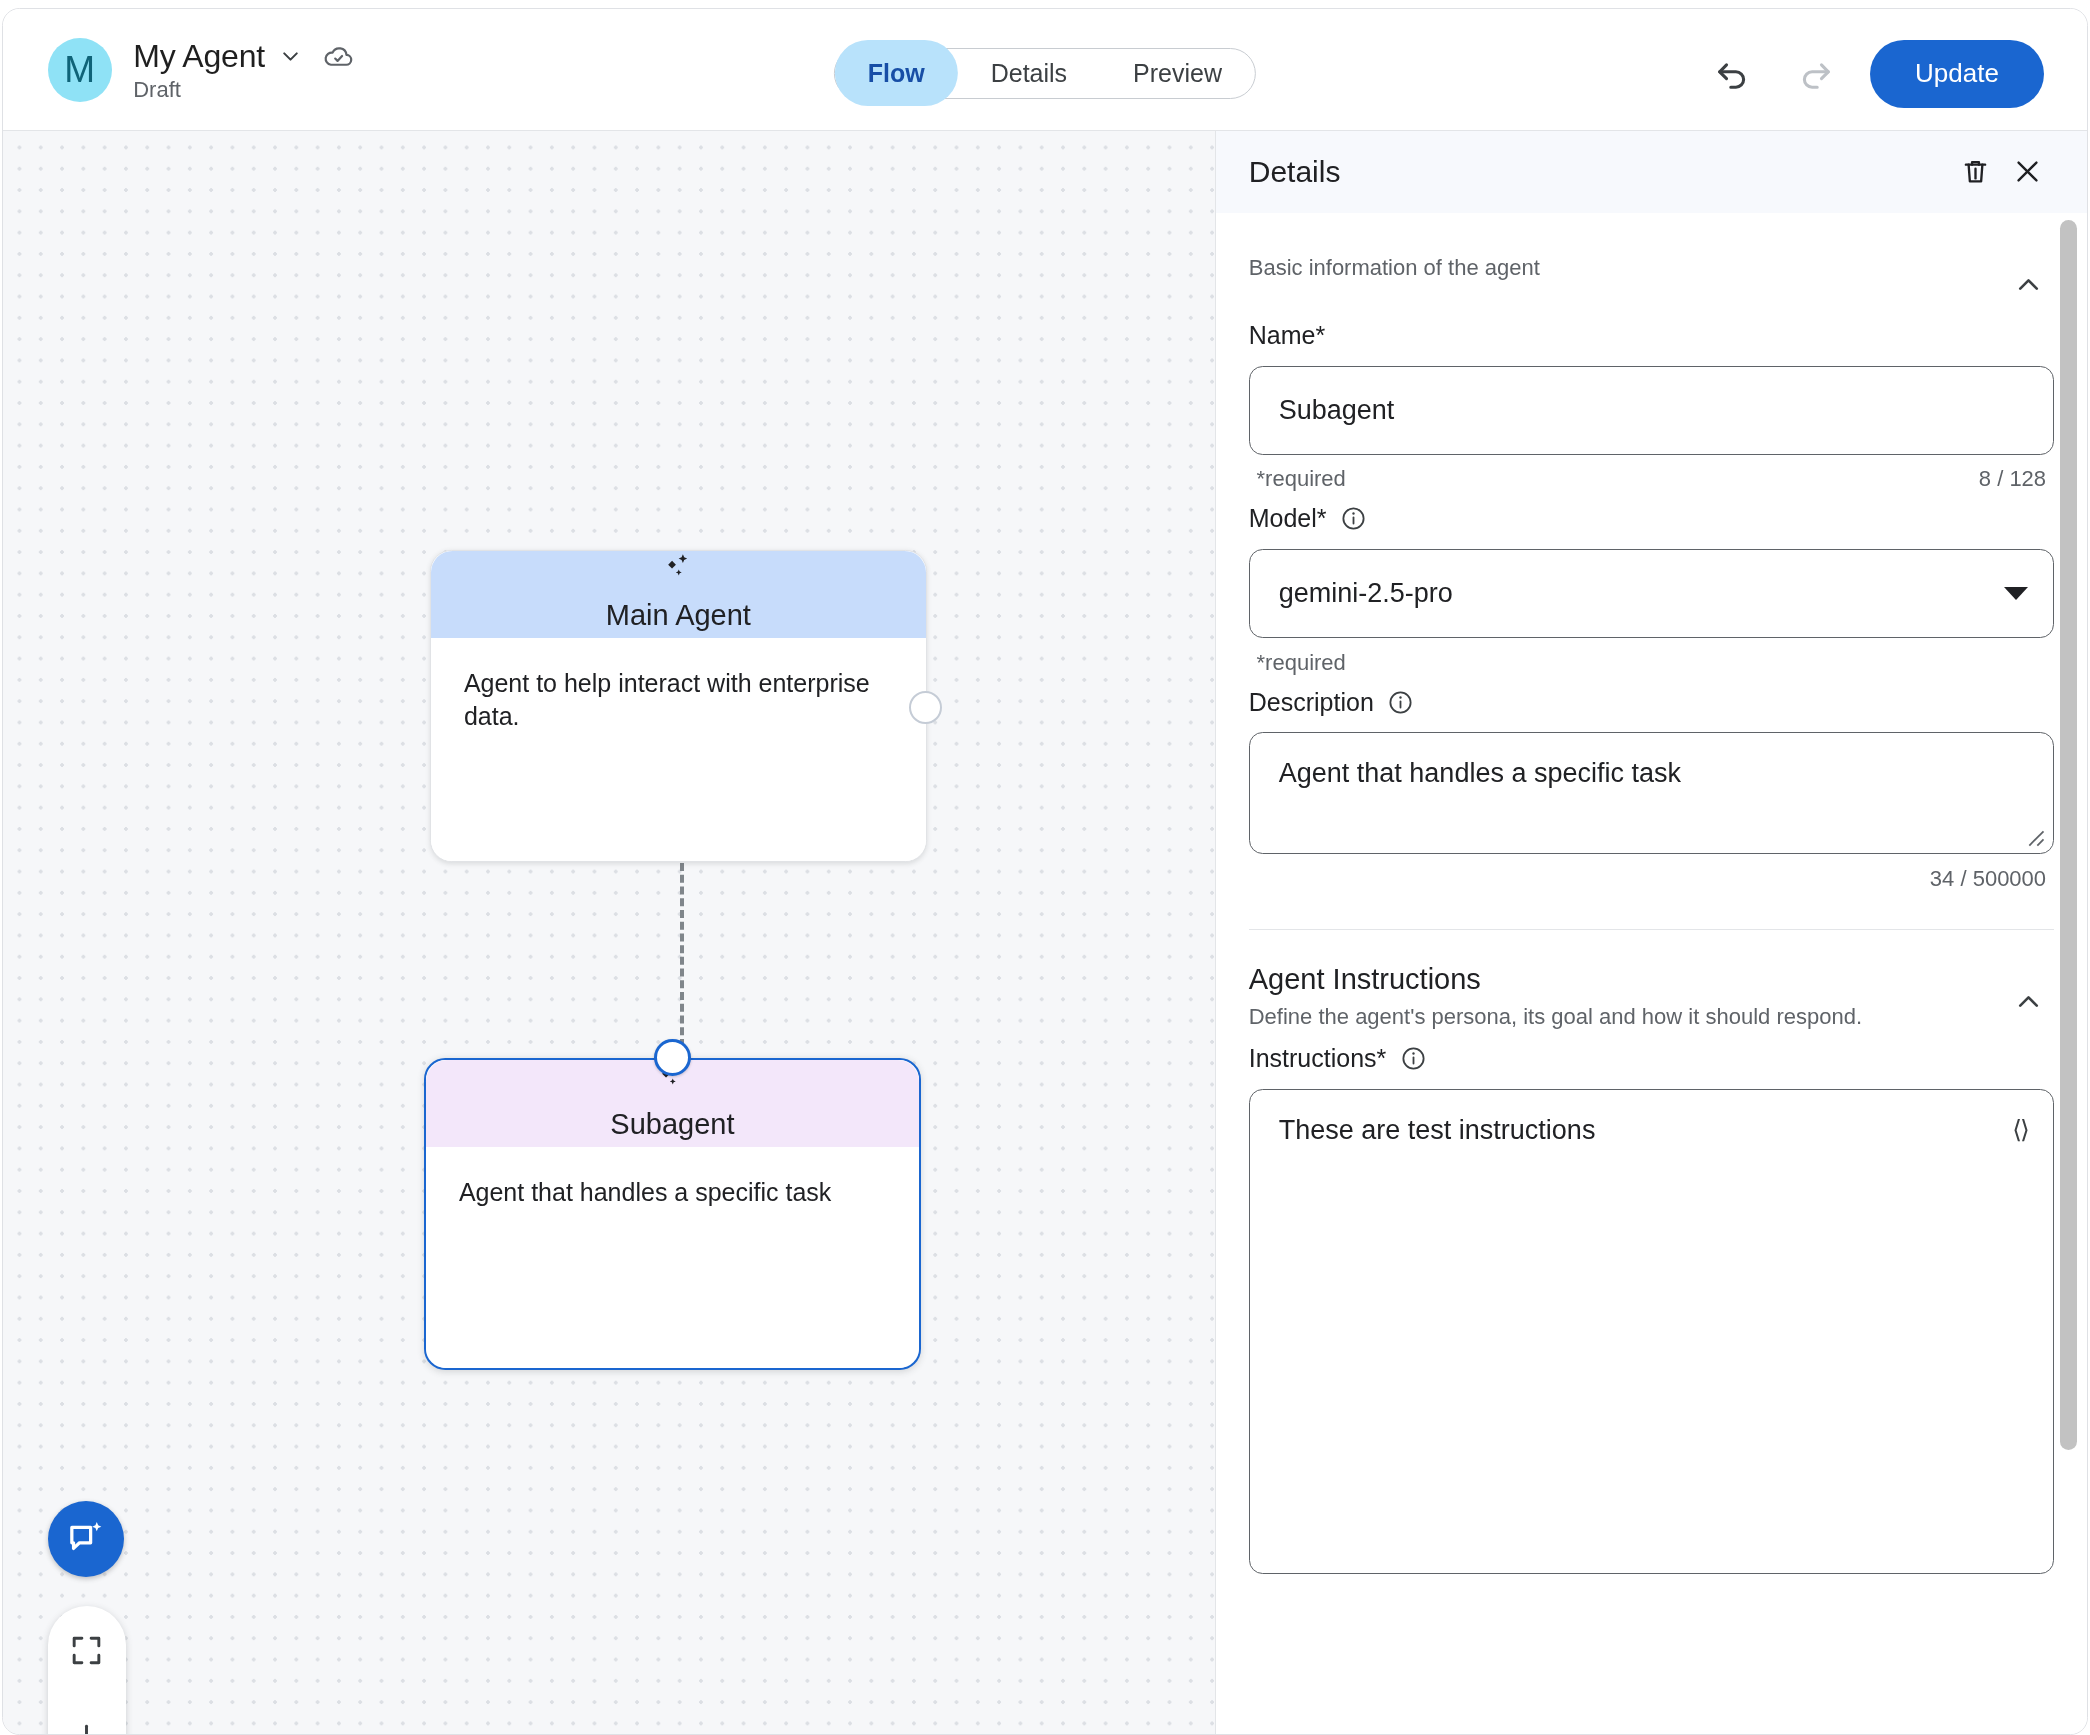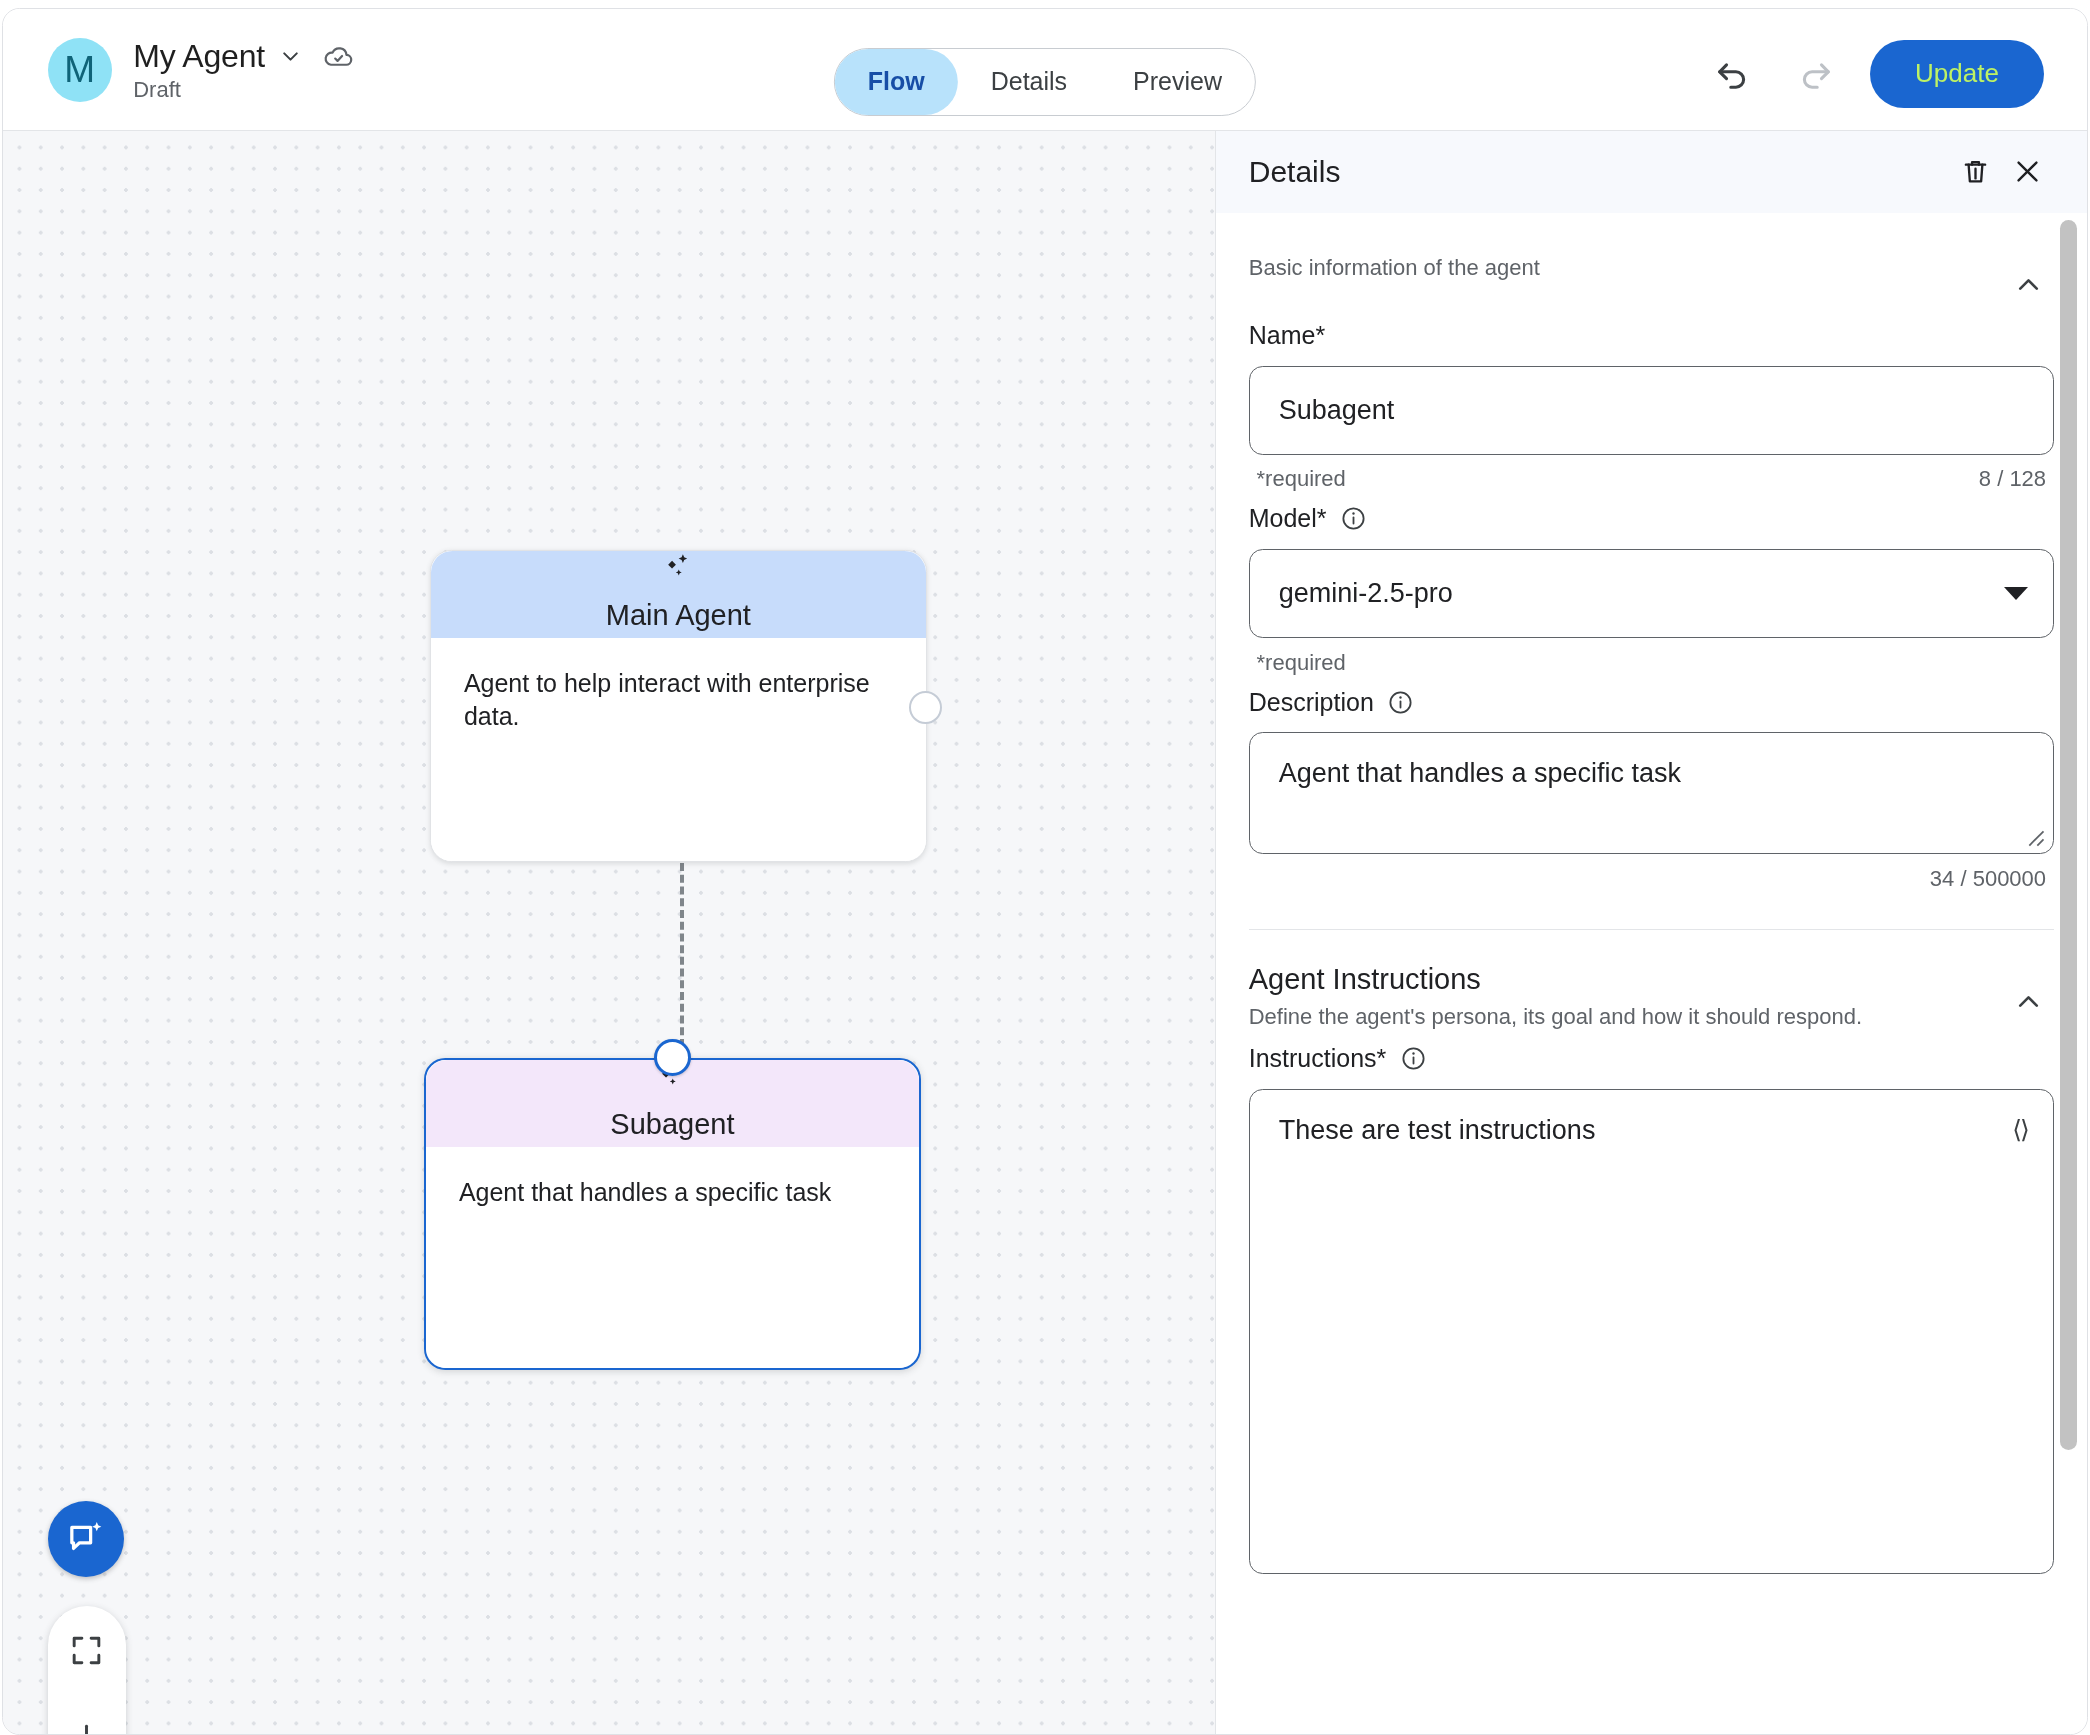--- a/index.html
+++ b/index.html
@@ -34,38 +34,38 @@
   }
   .brand-text { display: flex; flex-direction: column; gap: 1.9px; }
   .brand-row { display: flex; align-items: center; gap: 13px; }
   .agent-title { font-size: 32px; color: #1f1f1f; font-weight: 400; letter-spacing: -0.2px; }
   .chev-down { width: 25px; height: 25px; display:block; }
   .cloud-icon { width: 33px; height: 33px; display:block; margin-left: 5.8px; }
   .agent-sub { font-size: 22px; color: #5f6368; }
 
   .tabgroup {
     position: absolute; left: 50%; transform: translateX(-50%); top: 39px;
-    height: 68px; border: 1px solid #c8ccd1; border-radius: 35px;
+    height: 51px; border: 1px solid #c8ccd1; border-radius: 35px;
     display: flex; align-items: center; background: #fff; padding: 0;
   }
   .tab {
     height: 66px; padding: 0 33px; display: flex; align-items: center;
     font-size: 25px; color: #3c4043; border-radius: 35px; cursor: pointer;
     white-space: nowrap;
   }
   .tab.active { background: #b8e2fb; color: #174ea6; font-weight: 700; }
 
   .top-actions {
     position: absolute; right: 43px; top: 31px;
     display: flex; align-items: center; gap: 27px;
   }
   .icon-btn { width: 56px; height: 56px; display:flex; align-items:center; justify-content:center; cursor:pointer; border-radius:50%; }
   .btn-update {
     height: 68px; padding: 0 45px; border-radius: 35px;
-    background: #1a66d0; color: #bef264; font-size: 26px;
+    background: #1a66d0; color: #ffffff; font-size: 26px;
     display: flex; align-items: center; justify-content: center;
     border: none; cursor: pointer; font-family: inherit;
   }
 
   
   .body-row { display: flex; height: 1603px; }
 
   
   .canvas {
     position: relative;

